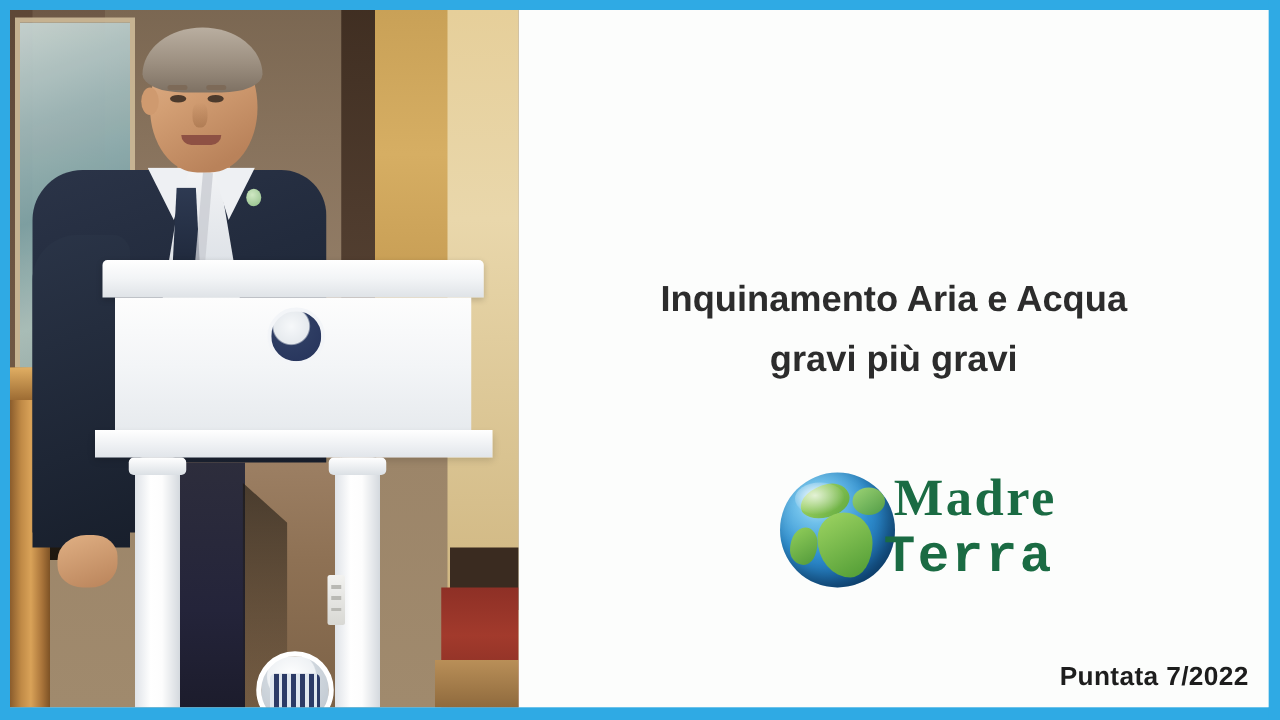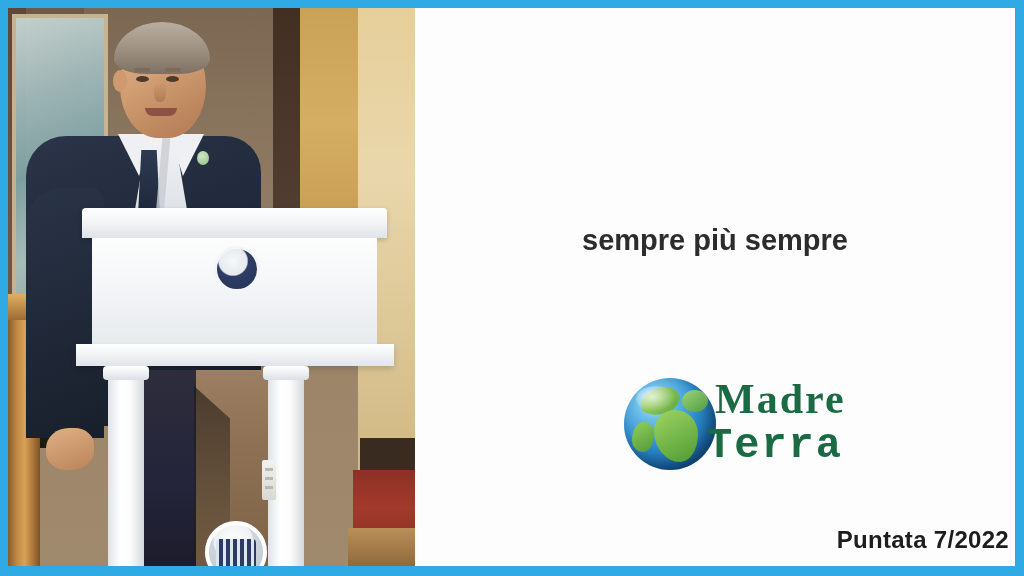--- a/index.html
+++ b/index.html
@@ -362,23 +362,23 @@
   }
   .logo-text .lline { display: block; }
   .logo-text .lline.second { margin-left: -8px; font-family: Liberation Mono, monospace; }
 
   .episode {
     position: absolute;
     right: 0px;
     bottom: 12px;
     width: 600px;
     text-align: right;
-    padding-right: 6px;
+    padding-right: 16px;
     color: #1d1d1d;
-    font-size: 24px;
+    font-size: 21px;
     font-weight: bold;
     letter-spacing: .3px;
   }
 </style>
 </head>
 <body>
 
 <div class="slide">
 
   <div class="frame-top"></div>
@@ -434,21 +434,22 @@
       <div class="col-l"></div>
       <div class="col-r"></div>
       <div class="socket"></div>
       <div class="podium-seal-big"></div>
     </div>
 
     <div class="panel">
 
 
       <div class="subtitle">
-        <span class="sline">sempre più sempre</span>
+        <span class="sline">Inquinamento Aria e Acqua</span>
+        <span class="sline">gravi più gravi</span>
       </div>
 
       <div class="logo">
         <div class="globe">
           <div class="land-a"></div>
           <div class="land-b"></div>
           <div class="land-c"></div>
           <div class="land-d"></div>
           <div class="gloss"></div>
         </div>

